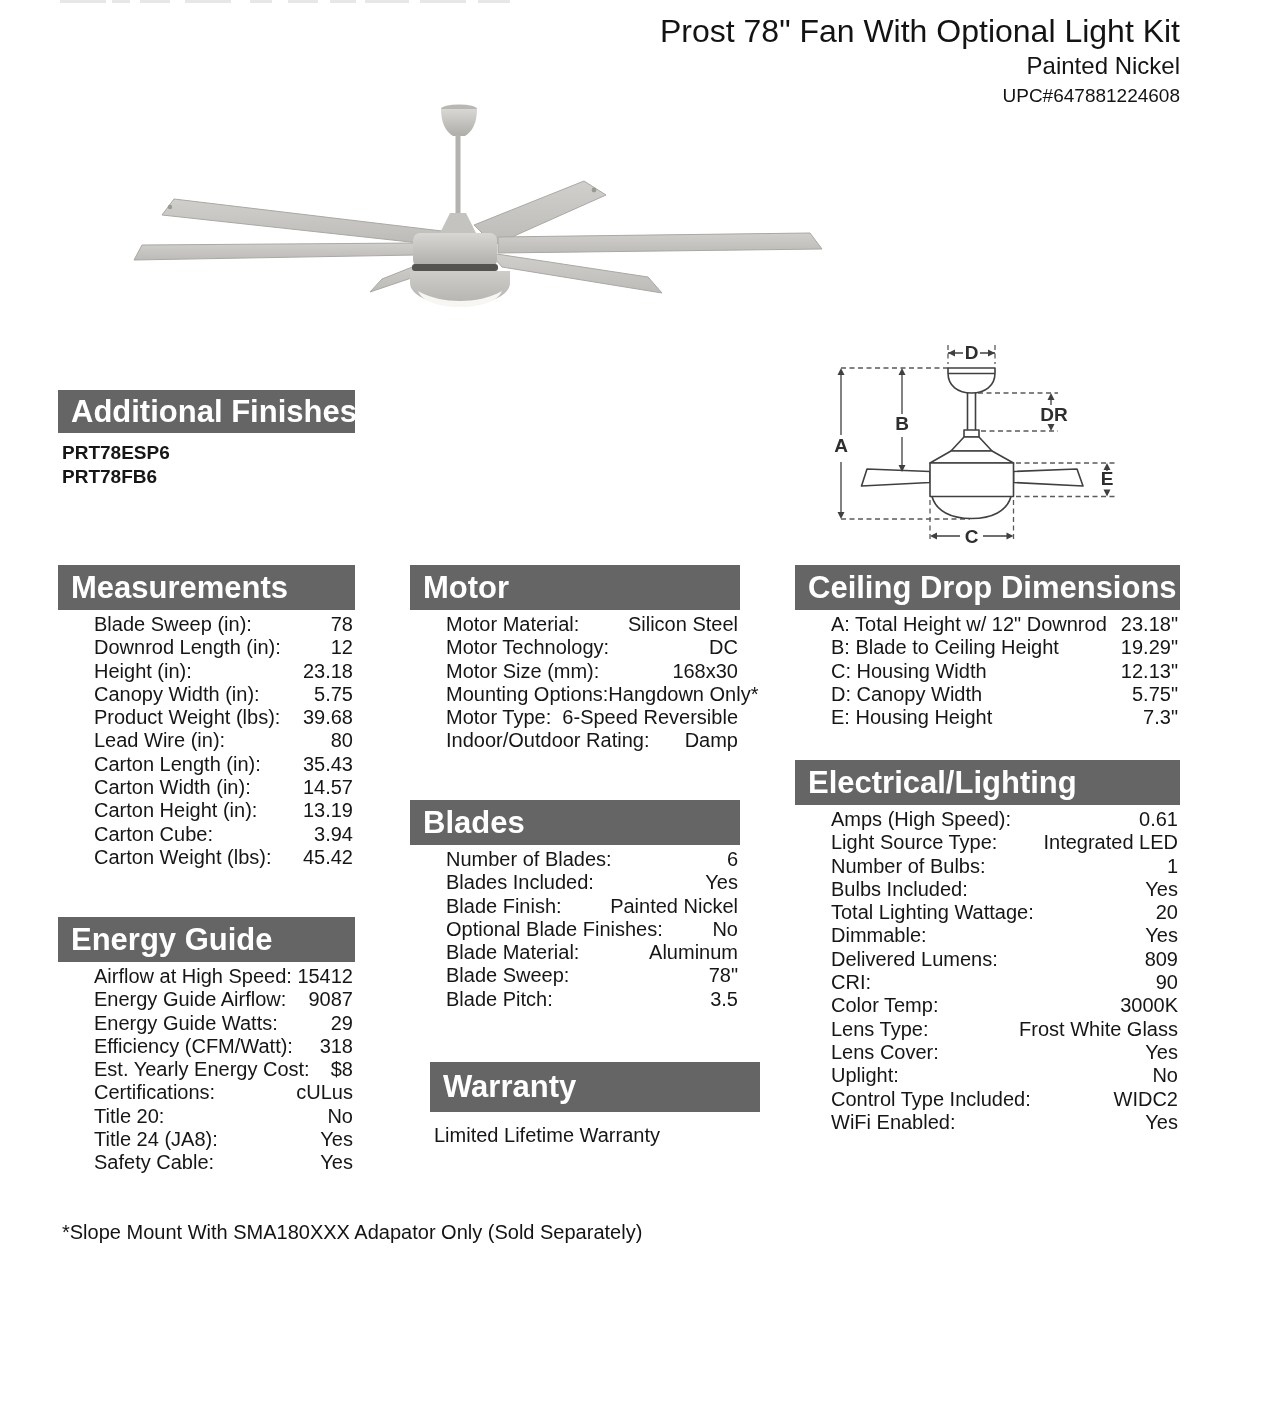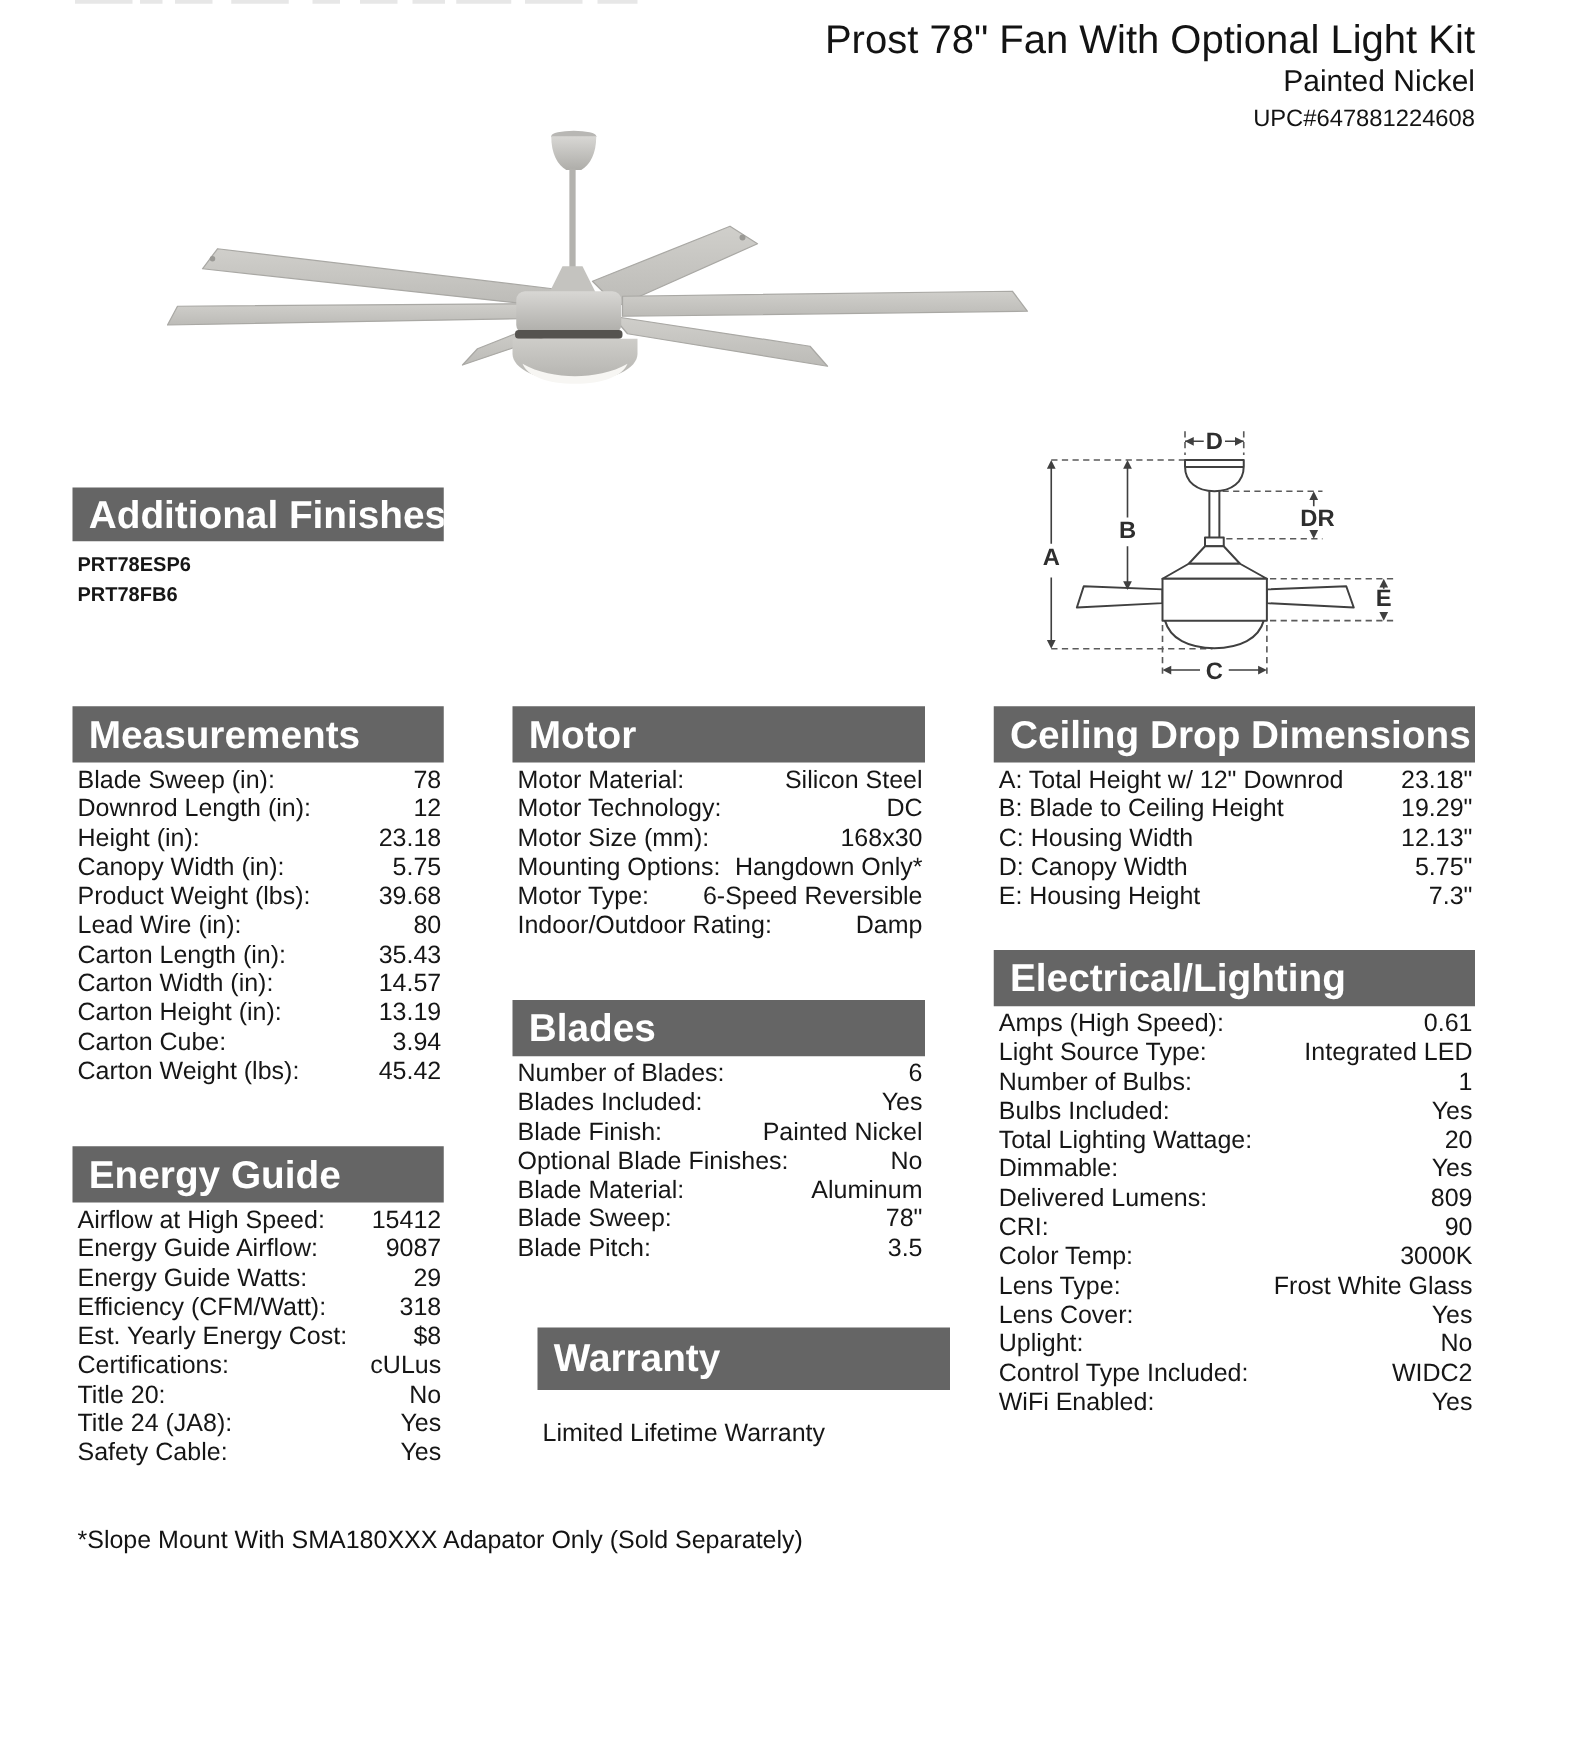--- a/index.html
+++ b/index.html
@@ -15,27 +15,27 @@
   .doc-header { position:absolute; top:12px; right:84px; text-align:right; white-space:nowrap; }
   .doc-title { font-size:32px; line-height:38px; color:#131313; }
   .doc-finish { font-size:24px; line-height:31px; color:#131313; }
   .doc-upc { font-size:19px; line-height:29px; color:#131313; }
 
   
   .sec { position:absolute; }
   .bar { background:var(--bar-bg,#656565); color:var(--bar-fg,#fff);
          font-size:31px; font-weight:bold; line-height:45px; height:45px;
          padding:0 10px 0 13px; white-space:nowrap; overflow:hidden; letter-spacing:0; }
-  .rows { margin-top:3px; padding:0 2px 0 4px; }
+  .rows { margin-top:3px; padding:0 2px 0 4px;margin-left:32px; }
   .row { display:flex; justify-content:space-between; font-size:20px; line-height:23.3px; }
   .row .lbl { text-align:left; white-space:nowrap; }
   .row .val { text-align:left; white-space:nowrap; }
   .finish-list { margin-top:8px; padding-left:4px; }
-  .finish-item { font-weight:bold; font-size:16px; line-height:24px; }
-  .warranty-text { margin-top:23px; padding-left:4px; font-size:20px; line-height:24px; }
+  .finish-item { font-weight:bold; font-size:19px; line-height:24px; }
+  .warranty-text { margin-top:11px; padding-left:4px; font-size:20px; line-height:24px; }
 
   .sec-additional   { left:58px;  top:390px;  width:297px; }
   .sec-measurements { left:58px;  top:565px;  width:297px; }
   .sec-energy       { left:58px;  top:917px;  width:297px; }
   .sec-motor        { left:410px; top:565px;  width:330px; }
   .sec-blades       { left:410px; top:800px;  width:330px; }
   .sec-warranty     { left:430px; top:1062px; width:330px; }
   .sec-ceiling      { left:795px; top:565px;  width:385px; }
   .sec-electrical   { left:795px; top:760px;  width:385px; }
 

